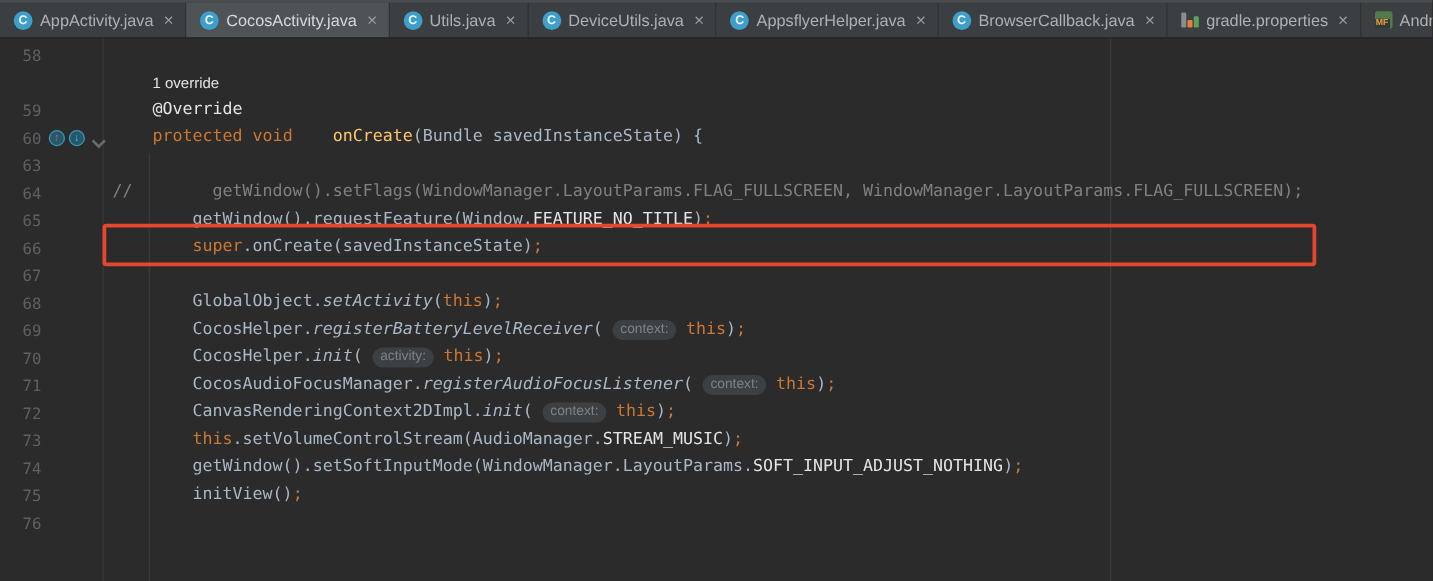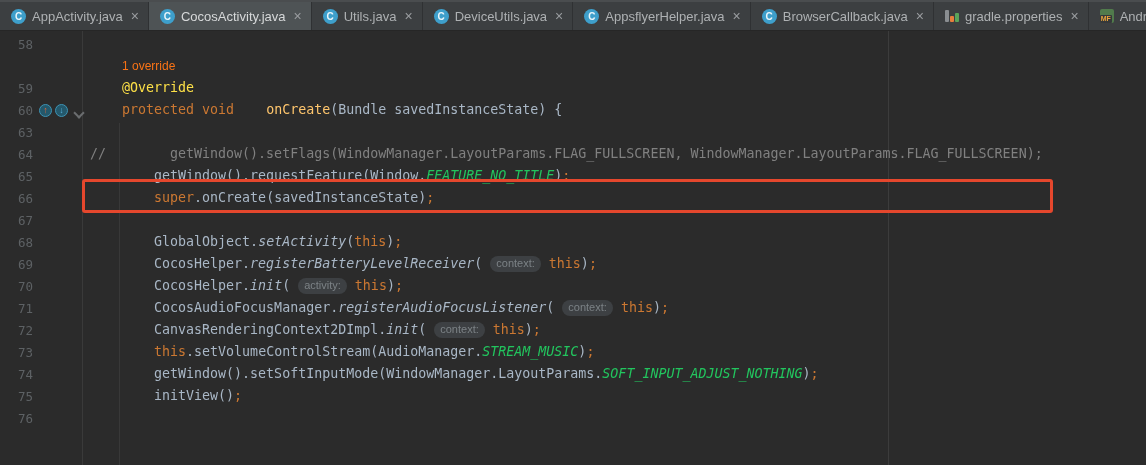--- a/index.html
+++ b/index.html
@@ -58,26 +58,26 @@
     width:13px; height:13px; border-radius:50%; background:#24586B;
     border:1px solid #3E93B4; display:inline-flex; align-items:center;
     justify-content:center; font-size:9px; font-weight:bold; line-height:1;
   }
   .gicon.up   { color:#E8693C; }
   .gicon.down { color:#59B0DC; }
   .code {
     white-space:pre; font-family:"DejaVu Sans Mono", monospace;
     font-size:13.3px; line-height:22px; color:#A9B7C6; padding-left:7px; flex:1;
   }
-  .code.lens { font:12px/22px "Liberation Sans", sans-serif; color:#f97316; padding-left:39px; }
+  .code.lens { font:12px/22px "Liberation Sans", sans-serif; color:#e5e5e5; padding-left:39px; }
   .tk-kw  { color:#CC7832; }
-  .tk-ann { color:#fde047;text-align:center; }
+  .tk-ann { color:#e5e5e5;text-align:center; }
   .tk-mth { color:#FFC66D;margin-left:24px; }
   .tk-cmt { color:#808080; }
-  .tk-fld { color:#22c55e; font-style:italic; }
+  .tk-fld { color:#e5e5e5; }
   .tk-stc { font-style:italic; }
   .tk-smi { color:#CC7832; }
   .chip {
     display:inline-block; background:#3D4043; color:#7C8286; border-radius:8px;
     font:11px/13px "Liberation Sans", sans-serif; padding:1px 6px 2px;
     vertical-align:1px;
   }
   .hl-rect {
     position:absolute; left:82px; top:148px; width:971px; height:34px;
     border:3px solid #E5472D; border-radius:3px; pointer-events:none;

